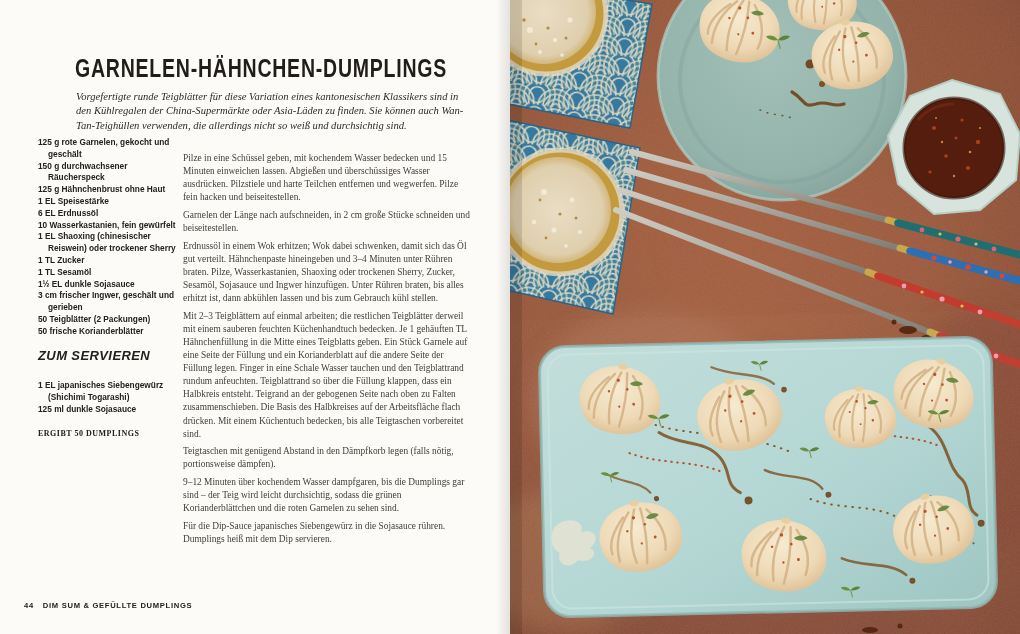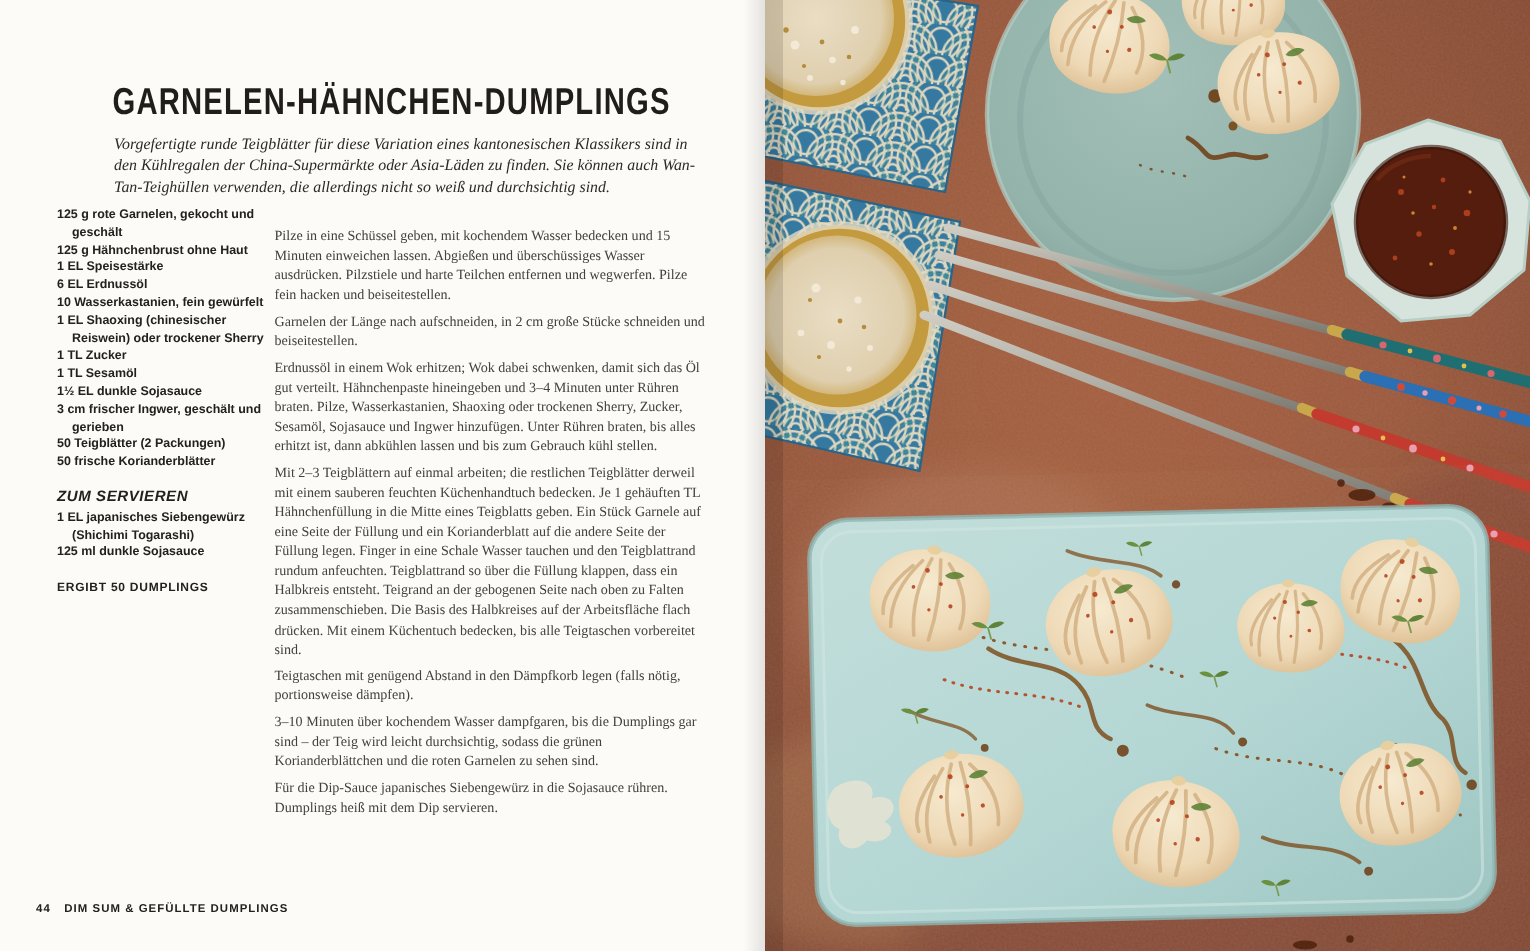--- a/index.html
+++ b/index.html
@@ -29,25 +29,25 @@
     position:absolute;left:76px;top:79px;width:392px;
     font-family:Liberation Serif, serif;font-style:italic;
     font-size:10.6px;line-height:14.6px;color:#2d2a26;
   }
   .ingredients{
     position:absolute;left:38px;top:137px;width:141px;
     font-size:8.3px;line-height:11.8px;font-weight:700;color:#24211d;
   }
   .ing{padding-left:10px;text-indent:-10px;}
   .serve-head{
-    margin-top:12px;margin-bottom:1px;
-    font-style:italic;font-size:10px;letter-spacing:0.4px;color:#24211d;
+    margin-top:12px;margin-bottom:19px;
+    font-style:italic;font-size:13px;letter-spacing:0.4px;color:#24211d;
   }
   .yield{
-    margin-top:12px;font-size:8px;letter-spacing:0.5px;color:#24211d;
+    margin-top:12px;font-size:8px;letter-spacing:0.5px;color:#24211d;font-family:Liberation Serif, serif;
   }
   .steps{
     position:absolute;left:183px;top:136px;width:291px;
     font-family:"Liberation Serif",serif;
     font-size:9.4px;line-height:13.1px;color:#45403a;margin-top:16px;
   }
   .steps p{margin:0 0 4.6px 0;}
   .page-footer{
     position:absolute;left:24px;top:601px;
     font-size:7.6px;font-weight:700;letter-spacing:0.7px;color:#24211d;
@@ -66,20 +66,21 @@
 <div class="spread">
 
   <div class="page-left">
 
     <h1 class="recipe-title"><span class="squeeze">GARNELEN-HÄHNCHEN-DUMPLINGS</span></h1>
 
     <p class="intro">Vorgefertigte runde Teigblätter für diese Variation eines kantonesischen Klassikers sind in den Kühlregalen der China-Supermärkte oder Asia-Läden zu finden. Sie können auch Wan-Tan-Teighüllen verwenden, die allerdings nicht so weiß und durchsichtig sind.</p>
 
     <div class="ingredients">
       <div class="ing">125 g rote Garnelen, gekocht und geschält</div>
+      <div class="ing">150 g durchwachsener Räucherspeck</div>
       <div class="ing">125 g Hähnchenbrust ohne Haut</div>
       <div class="ing">1 EL Speisestärke</div>
       <div class="ing">6 EL Erdnussöl</div>
       <div class="ing">10 Wasserkastanien, fein gewürfelt</div>
       <div class="ing">1 EL Shaoxing (chinesischer Reiswein) oder trockener Sherry</div>
       <div class="ing">1 TL Zucker</div>
       <div class="ing">1 TL Sesamöl</div>
       <div class="ing">1½ EL dunkle Sojasauce</div>
       <div class="ing">3 cm frischer Ingwer, geschält und gerieben</div>
       <div class="ing">50 Teigblätter (2 Packungen)</div>
@@ -89,21 +90,21 @@
       <div class="ing">125 ml dunkle Sojasauce</div>
       <div class="yield">ERGIBT 50 DUMPLINGS</div>
     </div>
 
     <div class="steps">
       <p>Pilze in eine Schüssel geben, mit kochendem Wasser bedecken und 15 Minuten einweichen lassen. Abgießen und überschüssiges Wasser ausdrücken. Pilzstiele und harte Teilchen entfernen und wegwerfen. Pilze fein hacken und beiseitestellen.</p>
       <p>Garnelen der Länge nach aufschneiden, in 2 cm große Stücke schneiden und beiseitestellen.</p>
       <p>Erdnussöl in einem Wok erhitzen; Wok dabei schwenken, damit sich das Öl gut verteilt. Hähnchenpaste hineingeben und 3–4 Minuten unter Rühren braten. Pilze, Wasserkastanien, Shaoxing oder trockenen Sherry, Zucker, Sesamöl, Sojasauce und Ingwer hinzufügen. Unter Rühren braten, bis alles erhitzt ist, dann abkühlen lassen und bis zum Gebrauch kühl stellen.</p>
       <p>Mit 2–3 Teigblättern auf einmal arbeiten; die restlichen Teigblätter derweil mit einem sauberen feuchten Küchenhandtuch bedecken. Je 1 gehäuften TL Hähnchenfüllung in die Mitte eines Teigblatts geben. Ein Stück Garnele auf eine Seite der Füllung und ein Korianderblatt auf die andere Seite der Füllung legen. Finger in eine Schale Wasser tauchen und den Teigblattrand rundum anfeuchten. Teigblattrand so über die Füllung klappen, dass ein Halbkreis entsteht. Teigrand an der gebogenen Seite nach oben zu Falten zusammenschieben. Die Basis des Halbkreises auf der Arbeitsfläche flach drücken. Mit einem Küchentuch bedecken, bis alle Teigtaschen vorbereitet sind.</p>
       <p>Teigtaschen mit genügend Abstand in den Dämpfkorb legen (falls nötig, portionsweise dämpfen).</p>
-      <p>3–10 Minuten über kochendem Wasser dampfgaren, bis die Dumplings gar sind – der Teig wird leicht durchsichtig, sodass die grünen Korianderblättchen und die roten Garnelen zu sehen sind.</p>
+      <p>9–12 Minuten über kochendem Wasser dampfgaren, bis die Dumplings gar sind – der Teig wird leicht durchsichtig, sodass die grünen Korianderblättchen und die roten Garnelen zu sehen sind.</p>
       <p>Für die Dip-Sauce japanisches Siebengewürz in die Sojasauce rühren. Dumplings heiß mit dem Dip servieren.</p>
     </div>
 
     <div class="page-footer">
       <span class="pgnum">44</span><span>DIM SUM &amp; GEFÜLLTE DUMPLINGS</span>
     </div>
 
     <div class="gutter"></div>
   </div>
 

